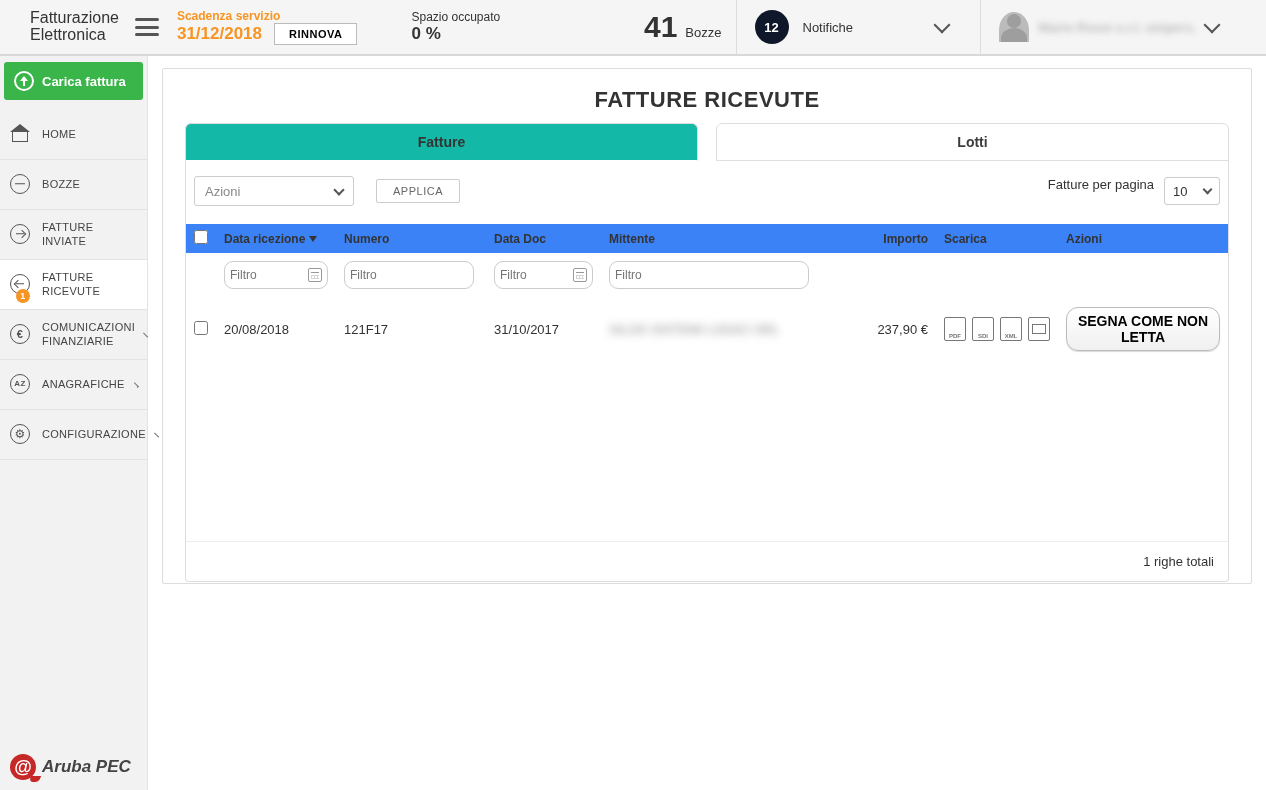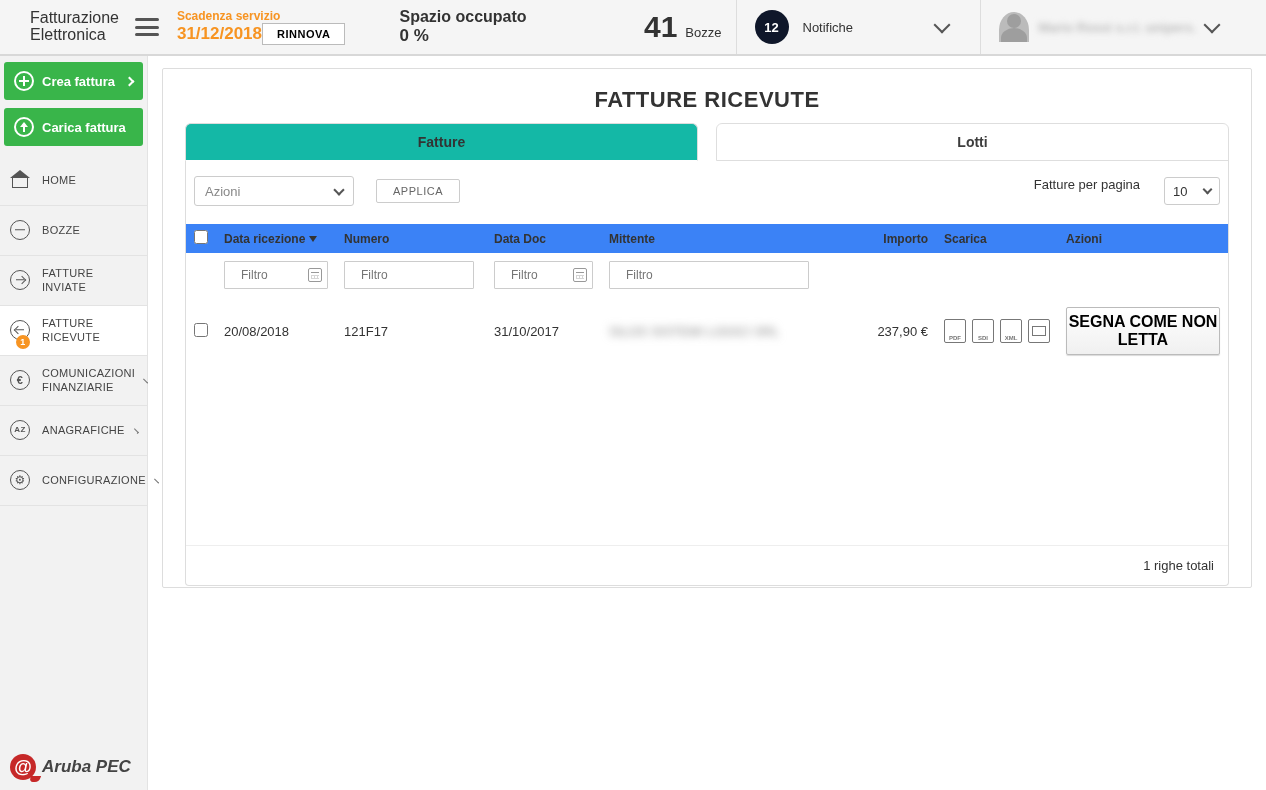--- a/index.html
+++ b/index.html
@@ -6,25 +6,25 @@
 body { background:#fff; color:#333; font-size:13px; width:1266px; height:790px; overflow:hidden; position:relative; }
 
 
 .header { height:56px; border-bottom:2px solid #d8d8d8; display:flex; align-items:center; padding:0 30px; gap:14px; background:#f5f5f5; }
 .logo-block { display:flex; flex-direction:column; line-height:1.05; font-size:16px; }
 .logo-block span { font-weight:400; }
 .hamburger { width:24px; height:18px; margin-left:2px; display:flex; flex-direction:column; justify-content:space-between; cursor:pointer; }
 .hamburger span { display:block; height:3px; background:#555; border-radius:2px; }
 .service-block { display:flex; flex-direction:column; line-height:1.2; margin-left:4px; }
 .service-block .lbl { color:#f79422; font-size:12px; font-weight:700; }
-.service-block .row { display:flex; align-items:center; gap:0; }
+.service-block .row { display:flex; align-items:center; gap:12px; }
 .service-block .date { color:#f79422; font-weight:700; font-size:17px; }
 .btn-small { background:#fff; border:1px solid #bbb; font-size:11px; font-weight:700; padding:4px 14px; cursor:pointer; letter-spacing:.5px;text-align:center; }
 .space-block { display:flex; flex-direction:column; line-height:1.2; margin-left:40px; }
-.space-block .lbl { font-size:16px; font-weight:700; }
+.space-block .lbl { font-size:12px; font-weight:400; }
 .space-block .val { font-size:17px; font-weight:600; }
 .bozze-block { margin-left:auto; display:flex; align-items:baseline; gap:8px; }
 .bozze-block .num { font-size:30px; font-weight:600; }
 .bozze-block .txt { font-size:13px; }
 .notif-block { display:flex; align-items:center; gap:14px; padding:0 18px; border-left:1px solid #ddd; height:100%; cursor:pointer; min-width:230px; }
 .notif-badge { width:34px; height:34px; border-radius:50%; background:#0f172a; color:#fff; display:flex; align-items:center; justify-content:center; font-weight:700; font-size:13px; }
 .chev { width:12px; height:12px; border-right:2px solid #555; border-bottom:2px solid #555; transform:rotate(45deg); margin-left:auto; margin-top:-4px; }
 .user-block { display:flex; align-items:center; gap:10px; padding:0 18px; border-left:1px solid #ddd; height:100%; cursor:pointer; min-width:230px; }
 .avatar { width:30px; height:30px; background:#bbb; border-radius:50% 50% 0 0 / 60% 60% 0 0; position:relative; overflow:hidden; }
 .avatar::before { content:""; position:absolute; top:2px; left:50%; transform:translateX(-50%); width:14px; height:14px; background:#9e9e9e; border-radius:50%; }
@@ -76,47 +76,47 @@
 .tabs { display:flex; gap:18px; padding:0 22px; }
 .tab { flex:1; text-align:center; padding:10px 0; border:1px solid #ddd; border-radius:6px 6px 0 0; font-weight:700; cursor:pointer; background:#14b8a6; font-size:14px; }
 .tab.inactive { border-bottom:1px solid #ddd; background:#fff; opacity:.95; }
 .tab.active { border-bottom:1px solid #fff; position:relative; z-index:1; }
 .inner { border:1px solid #ddd; margin:0 22px 0 22px; border-top:none; padding:16px 0 0; border-radius:0 0 4px 4px; position:relative; top:-1px; }
 .toolbar { display:flex; align-items:center; gap:22px; padding:0 8px 18px 8px; }
 .select-box { border:1px solid #ccc; border-radius:3px; height:30px; width:160px; display:flex; align-items:center; padding:0 10px; color:#888; cursor:pointer; background:#fff; }
 .select-box .chev { width:8px; height:8px; border-right:2px solid #555; border-bottom:2px solid #555; transform:rotate(45deg); margin-left:auto; margin-top:-3px; }
 .btn-apply { border:1px solid #ccc; background:#fff; padding:5px 16px; font-size:11px; color:#666; letter-spacing:.5px; cursor:pointer; border-radius:2px; }
 .perpage { margin-left:auto; display:flex; align-items:flex-start; gap:10px; font-size:13px; }
-.perpage .sel { border:1px solid #ccc; border-radius:3px; height:28px; width:56px; display:flex; align-items:center; padding:0 8px; cursor:pointer;margin-left:14px; }
+.perpage .sel { border:1px solid #ccc; border-radius:3px; height:28px; width:56px; display:flex; align-items:center; padding:0 8px; cursor:pointer; }
 .perpage .sel .chev { width:7px; height:7px; border-right:2px solid #555; border-bottom:2px solid #555; transform:rotate(45deg); margin-left:auto; margin-top:-3px; }
 
 table { width:100%; border-collapse:collapse; }
 thead tr { background:#3b82f6; }
 th { text-align:left; font-weight:700; font-size:12px; padding:6px 8px; color:#333; }
 th.right { text-align:right; }
 .sort-arrow { display:inline-block; width:0; height:0; border-left:4px solid transparent; border-right:4px solid transparent; border-top:6px solid #333; margin-left:4px; vertical-align:middle; }
 .filter-row td { padding:8px; }
-.filter-input { width:100%; max-width:130px; height:28px; border:1px solid #ccc; border-radius:1px; padding:0 24px 0 16px; font-size:12px; color:#888; background:#fff; }
+.filter-input { width:100%; max-width:130px; height:28px; border:1px solid #ccc; border-radius:9px; padding:0 24px 0 5px; font-size:12px; color:#888; background:#fff; }
 .filter-wrap { position:relative; display:inline-block; }
 .cal-ico { position:absolute; right:6px; top:50%; transform:translateY(-50%); width:14px; height:14px; border:1.5px solid #999; border-radius:2px; }
 .cal-ico::before { content:""; position:absolute; left:2px; right:2px; top:3px; height:1px; background:#999; }
 .cal-ico::after { content:""; position:absolute; left:2px; right:2px; top:6px; bottom:2px; background:repeating-linear-gradient(90deg,#999 0 1px,transparent 1px 3px), repeating-linear-gradient(0deg,#999 0 1px,transparent 1px 3px); opacity:.4; }
 
 tbody td { padding:10px 8px; font-size:13px; vertical-align:middle; }
 tbody td.right { text-align:right; }
 .blur { filter:blur(4px); color:#888; }
 .dl-icons { display:flex; gap:6px; }
 .dl-ico { width:22px; height:24px; border:1.5px solid #777; border-radius:2px; position:relative; cursor:pointer; }
 .dl-ico::after { position:absolute; left:0; right:0; bottom:1px; font-size:6px; font-weight:700; text-align:center; color:#777; }
 .dl-ico.pdf::after { content:"PDF"; }
 .dl-ico.sdi::after { content:"SDI"; }
 .dl-ico.xml::after { content:"XML"; }
 .dl-ico.env::before { content:""; position:absolute; left:3px; right:3px; top:6px; bottom:6px; border:1px solid #777; }
 .dl-ico.env::after { content:""; }
-.btn-segna { border:1px solid #bbb; background:linear-gradient(#fff,#f0f0f0); padding:5px 0; font-size:16px; font-weight:700; cursor:pointer; border-radius:2px; box-shadow:0 1px 1px rgba(0,0,0,.15); }
+.btn-segna { border:1px solid #bbb; background:linear-gradient(#fff,#f0f0f0); padding:5px 0; font-size:14px; font-weight:700; cursor:pointer; border-radius:12px; box-shadow:0 1px 1px rgba(0,0,0,.15); }
 .footer-row td { text-align:right; padding:12px 14px; font-size:13px; border-top:1px solid #eee; }
 input[type=checkbox] { width:14px; height:14px; cursor:pointer; }
 </style>
 </head>
 <body>
 
 <div class="header">
   <div class="logo-block">
     <span>Fatturazione</span>
     <span>Elettronica</span>
@@ -149,25 +149,20 @@
   <div class="user-block">
     <div class="avatar"></div>
     <span class="user-name">Mario Rossi s.r.l. unipers.</span>
     <span class="chev"></span>
   </div>
 </div>
 
 <div class="wrap">
 
   <div class="sidebar">
-    <button class="btn-green">
-      <span class="ico plus"></span>
-      <span>Crea fattura</span>
-      <span class="chev-r"></span>
-    </button>
     <button class="btn-green">
       <span class="ico up"></span>
       <span>Carica fattura</span>
     </button>
     <div class="nav">
       <div class="nav-item">
         <div class="ico-wrap">
             <div class="ico-home"></div>
           </div>
         <span class="txt">HOME</span>

